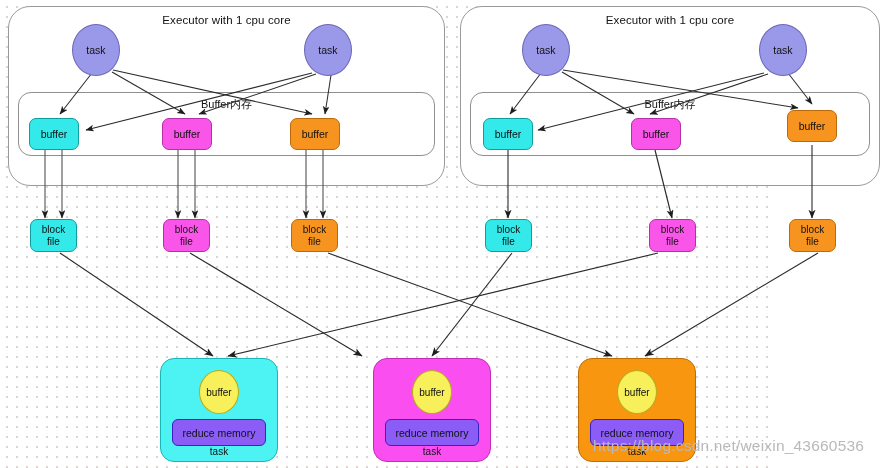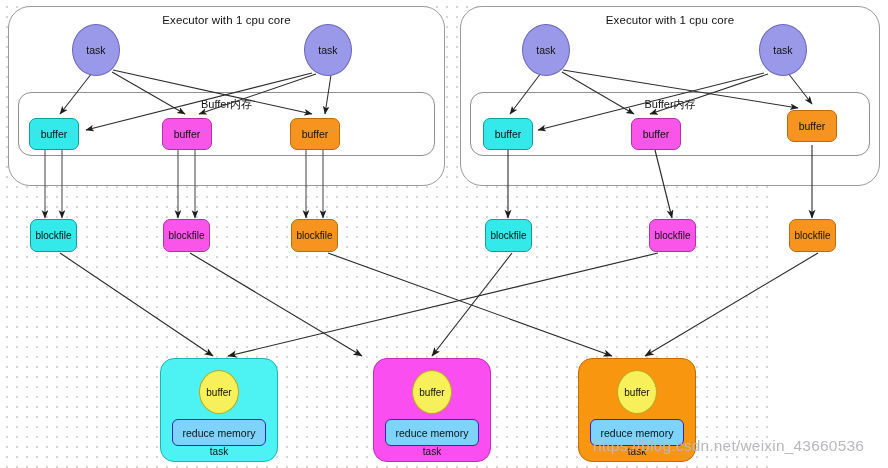--- a/index.html
+++ b/index.html
@@ -64,21 +64,21 @@
     box-sizing:border-box;
     display:flex;align-items:center;justify-content:center;
     font-size:10.5px;color:#111;
     z-index:6;
   }
   .blk{
     position:absolute;
     width:47px;height:33px;
     border-radius:7px;
     box-sizing:border-box;
-    display:flex;flex-direction:row;align-items:center;justify-content:center;
+    display:flex;flex-direction:column;align-items:center;justify-content:center;
     font-size:10px;color:#111;line-height:1.12;
     z-index:6;
   }
   .c-cyan{background:#33e9e9;border:1.3px solid #0f9d9d;}
   .c-magenta{background:#f955e8;border:1.3px solid #b62ea8;}
   .c-orange{background:#f79420;border:1.3px solid #b86a0c;}
 
   .reduce{
     position:absolute;
     width:118px;height:104px;
@@ -97,21 +97,21 @@
     border-radius:50%;
     background:#f7f05a;
     border:1.2px solid #b5ab1c;
     display:flex;align-items:center;justify-content:center;
     font-size:10px;color:#111;
   }
   .rmem{
     position:absolute;
     left:11px;right:11px;
     top:60px;height:25px;
-    background:#7dd3fc;
+    background:#8b5cf6;
     border:1.3px solid #3a22c0;
     border-radius:6px;
     display:flex;align-items:center;justify-content:center;
     font-size:10.5px;color:#111;
   }
   .rlabel{
     position:absolute;
     bottom:4px;left:0;width:100%;
     text-align:center;font-size:10px;color:#111;
   }

